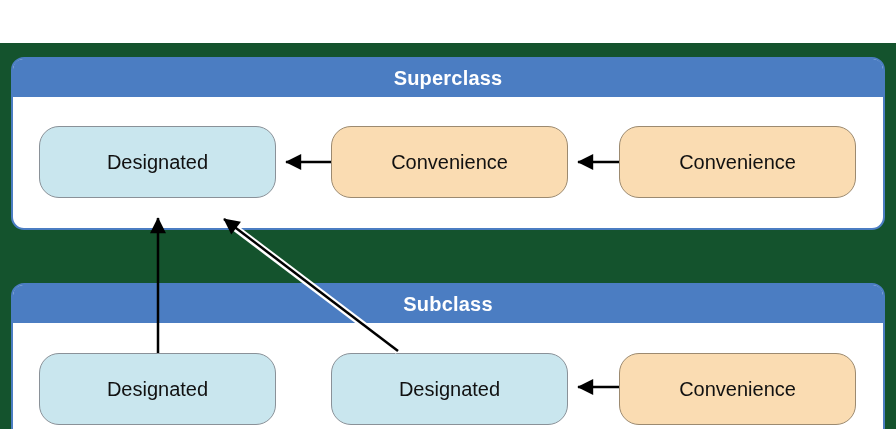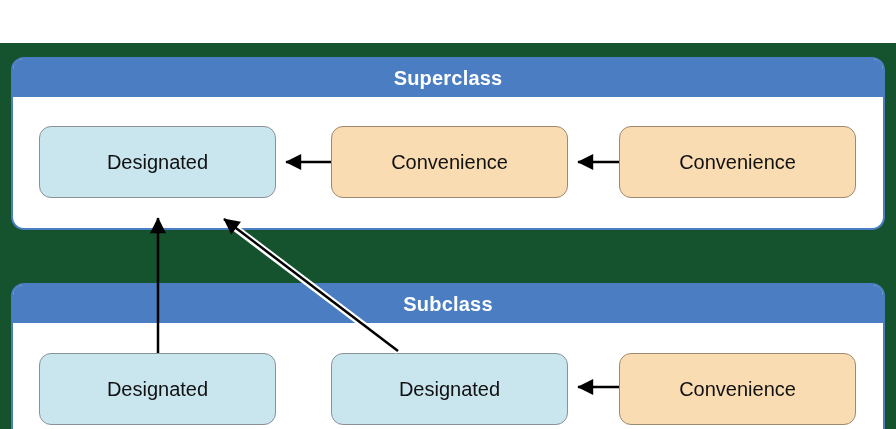--- a/index.html
+++ b/index.html
@@ -40,21 +40,21 @@
     color: #ffffff;
     font-size: 20px;
     font-weight: bold;
     letter-spacing: 0.2px;
   }
 
   .box {
     position: absolute;
     width: 237px;
     height: 72px;
-    border-radius: 12px;
+    border-radius: 20px;
     display: flex;
     align-items: center;
     justify-content: center;
     font-size: 20px;
     color: #111111;
   }
   .box.designated {
     background: var(--designated-fill, #c9e6ee);
     border: 1.5px solid var(--designated-border, #8a9198);
   }

